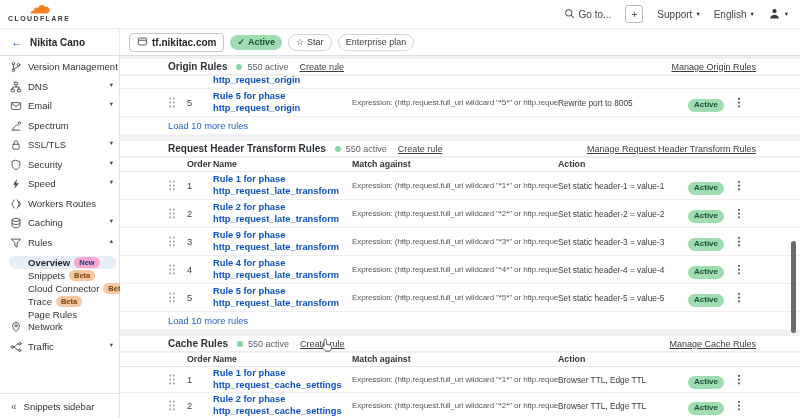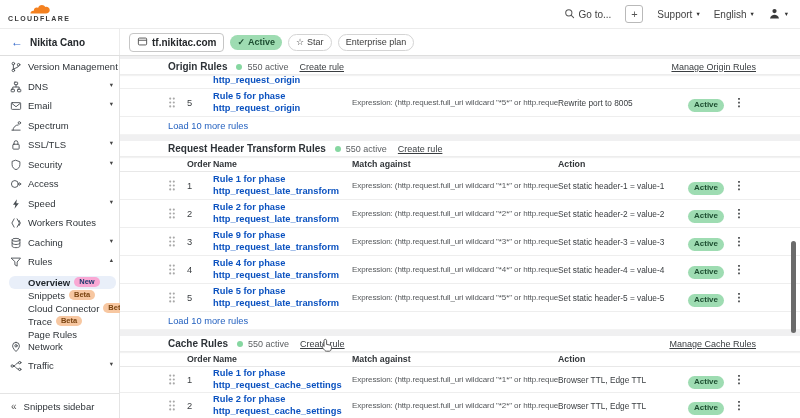--- a/index.html
+++ b/index.html
@@ -210,29 +210,20 @@
               <svg width="12" height="12" viewBox="0 0 16 16" fill="none" stroke="#474d52" stroke-width="1.2" stroke-linecap="round" stroke-linejoin="round">
                 <path d="M8 1.8l5.2 1.9v3.8c0 3.6-2.3 5.6-5.2 6.7-2.9-1.1-5.2-3.1-5.2-6.7V3.7z"></path>
               </svg>
             </span>
             <span class="side-label">Security</span>
             <span class="side-caret">▾</span>
           </div>
           <div class="side-item">
             <span class="icon">
               <svg width="12" height="12" viewBox="0 0 16 16" fill="none" stroke="#474d52" stroke-width="1.2" stroke-linecap="round" stroke-linejoin="round">
-                <circle cx="6.5" cy="8" r="4.6"></circle>
-                <path d="M11 8h3.5M12.7 6.3L14.5 8l-1.8 1.7"></path>
-              </svg>
-            </span>
-            <span class="side-label">Access</span>
-          </div>
-          <div class="side-item">
-            <span class="icon">
-              <svg width="12" height="12" viewBox="0 0 16 16" fill="none" stroke="#474d52" stroke-width="1.2" stroke-linecap="round" stroke-linejoin="round">
                 <path d="M9.2 1.8L4 9h3.2L6 14.2 11.8 7H8.4z" fill="#474d52" stroke="none"></path>
               </svg>
             </span>
             <span class="side-label">Speed</span>
             <span class="side-caret">▾</span>
           </div>
           <div class="side-item">
             <span class="icon">
               <svg width="12" height="12" viewBox="0 0 16 16" fill="none" stroke="#474d52" stroke-width="1.2" stroke-linecap="round" stroke-linejoin="round">
                 <path d="M5.5 2.5L2.5 8l3 5.5M9.5 2.5L12.5 8l-3 5.5M12 4.5L13.8 8 12 11.5"></path>
@@ -353,20 +344,21 @@
       </section>
 
       <div class="gap gap-mid"></div>
 
       <section class="sec">
         <div class="sec-head">
           <span class="sec-title">Request Header Transform Rules</span>
           <span class="dot"></span>
           <span class="count">550 active</span>
           <a class="link-plain">Create rule</a>
+          <a class="link-plain manage">Manage Request Header Transform Rules</a>
         </div>
         <div class="col-head">
           <span class="w-handle"></span>
           <span class="w-order">Order</span>
           <span class="w-name">Name</span>
           <span class="w-match">Match against</span>
           <span class="w-action">Action</span>
           <span class="w-status"></span>
             <span class="w-menu"></span>
         </div>

